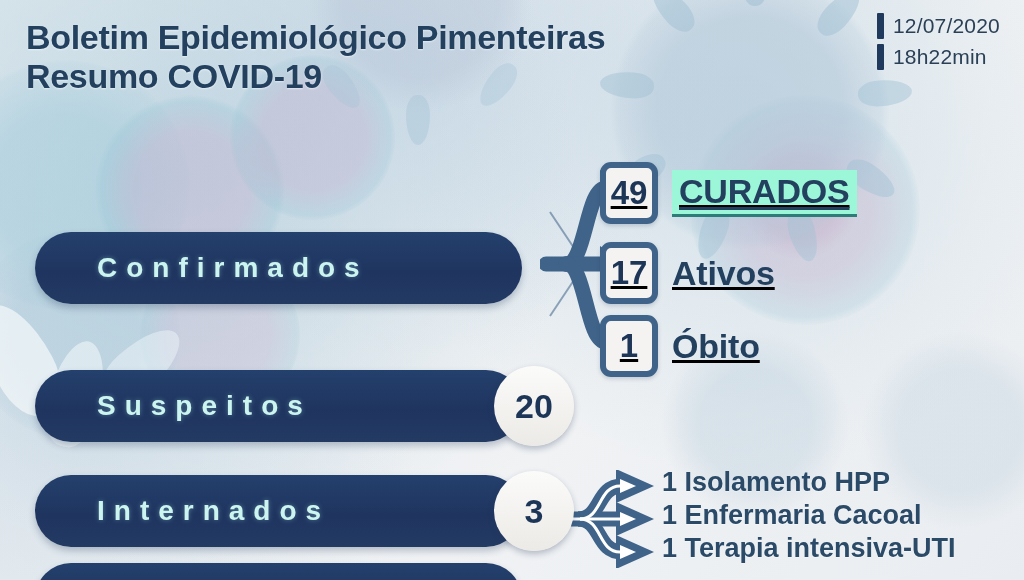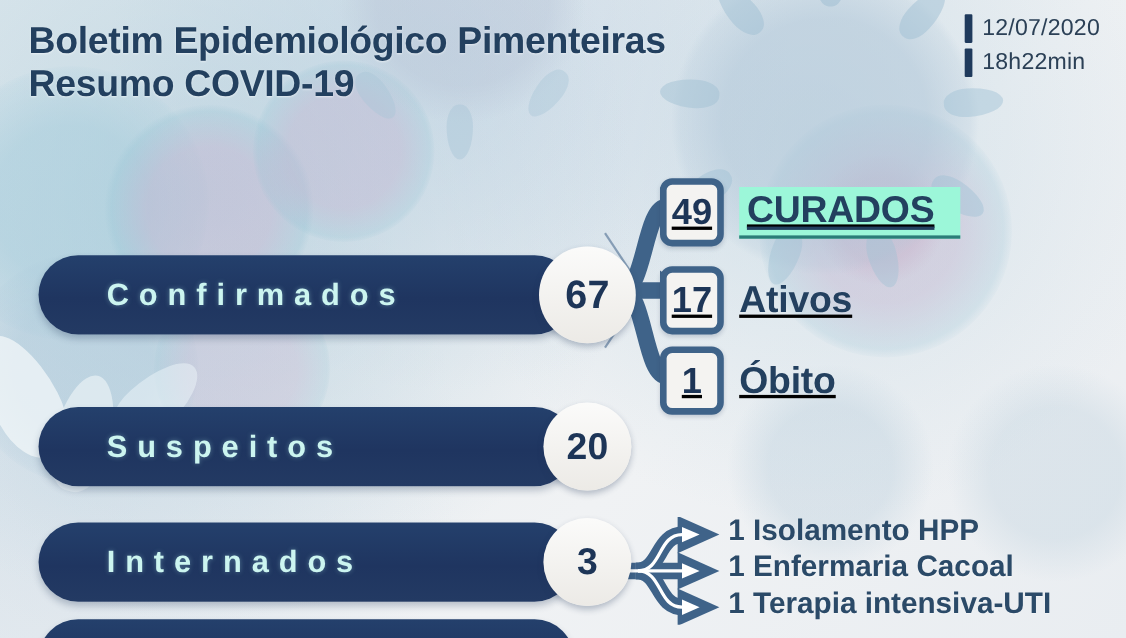--- a/index.html
+++ b/index.html
@@ -69,21 +69,21 @@
     display:flex;align-items:center;justify-content:center;
     color:#1d3557;font-size:33px;font-weight:bold;
     box-sizing:content-box;
     box-shadow:0 2px 4px rgba(40,60,95,.2);
   }
   .outcome-label{
     margin-left:14px;color:#23405f;font-size:34px;font-weight:bold;
     white-space:nowrap;letter-spacing:-.2px;
   }
   .outcome-label.hl{
-    background:#9cf7d9;padding:2px 23px 3px 7px;
+    background:#9cf7d9;padding:2px 7px 3px 7px;
     border-bottom:3px solid #2b7d78;
     text-decoration:underline;text-decoration-thickness:3px;
     text-underline-offset:4px;
   }
 
   
   .split-arrow{position:absolute;left:548px;top:470px;width:118px;height:98px;}
   .sublist{position:absolute;left:662px;top:466px;}
   .subitem{
     color:#2b4a68;font-size:27px;font-weight:bold;
@@ -228,22 +228,19 @@
       </g>
     </svg>
   </div>
 
   <div class="sublist" id="sublist-host">
       <div class="subitem">1 Isolamento HPP</div>
       <div class="subitem">1 Enfermaria Cacoal</div>
       <div class="subitem">1 Terapia intensiva-UTI</div>
     </div>
 
-<div class="pill-badge" style="left: 490px; top: 224px; width: 88px; height: 88px; font-size: 36px;">
-      <span>67</span>
-    </div>
     <div class="pill-badge" style="left: 494px; top: 366px; width: 80px; height: 80px; font-size: 34px;">
       <span>20</span>
     </div>
     <div class="pill-badge" style="left: 494px; top: 471px; width: 80px; height: 80px; font-size: 34px;">
       <span>3</span>
     </div>
   </div>
 
 </body></html>

